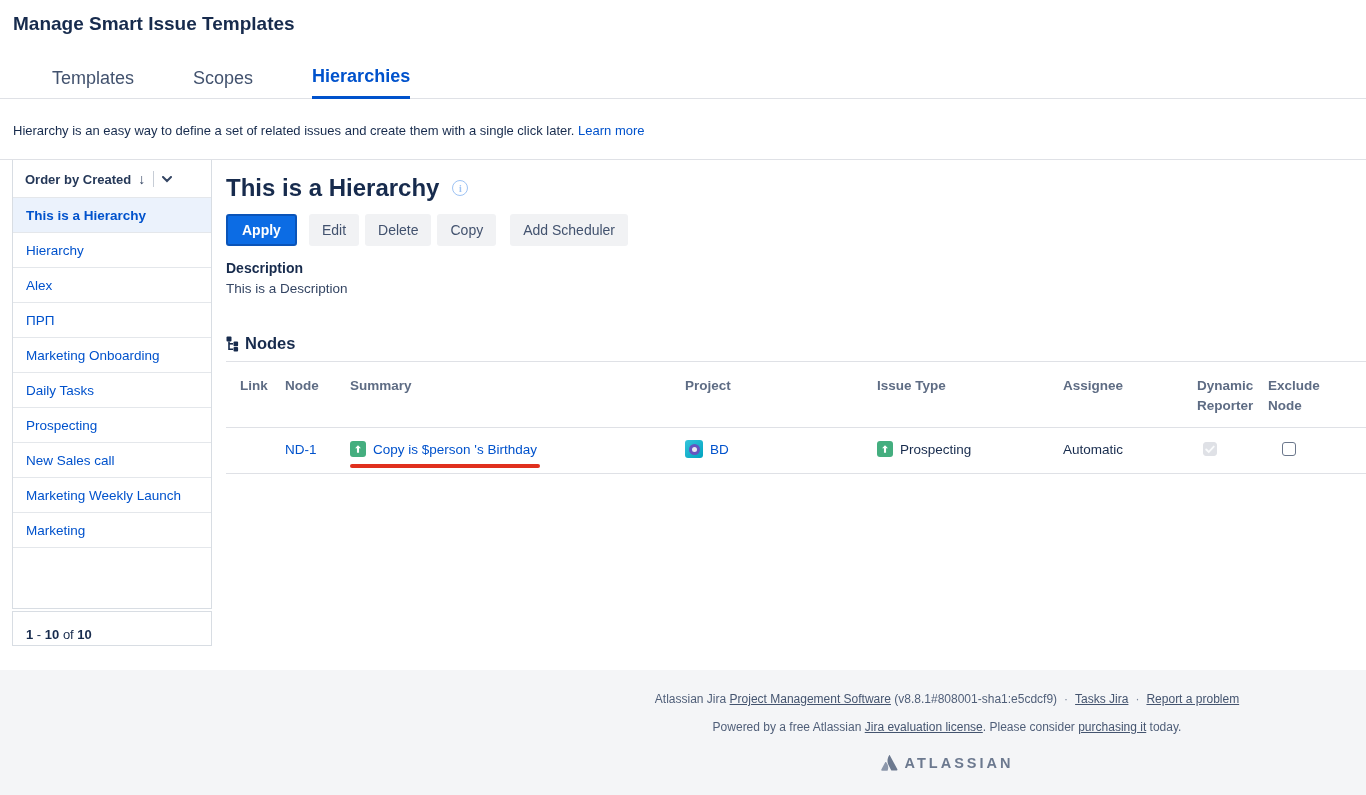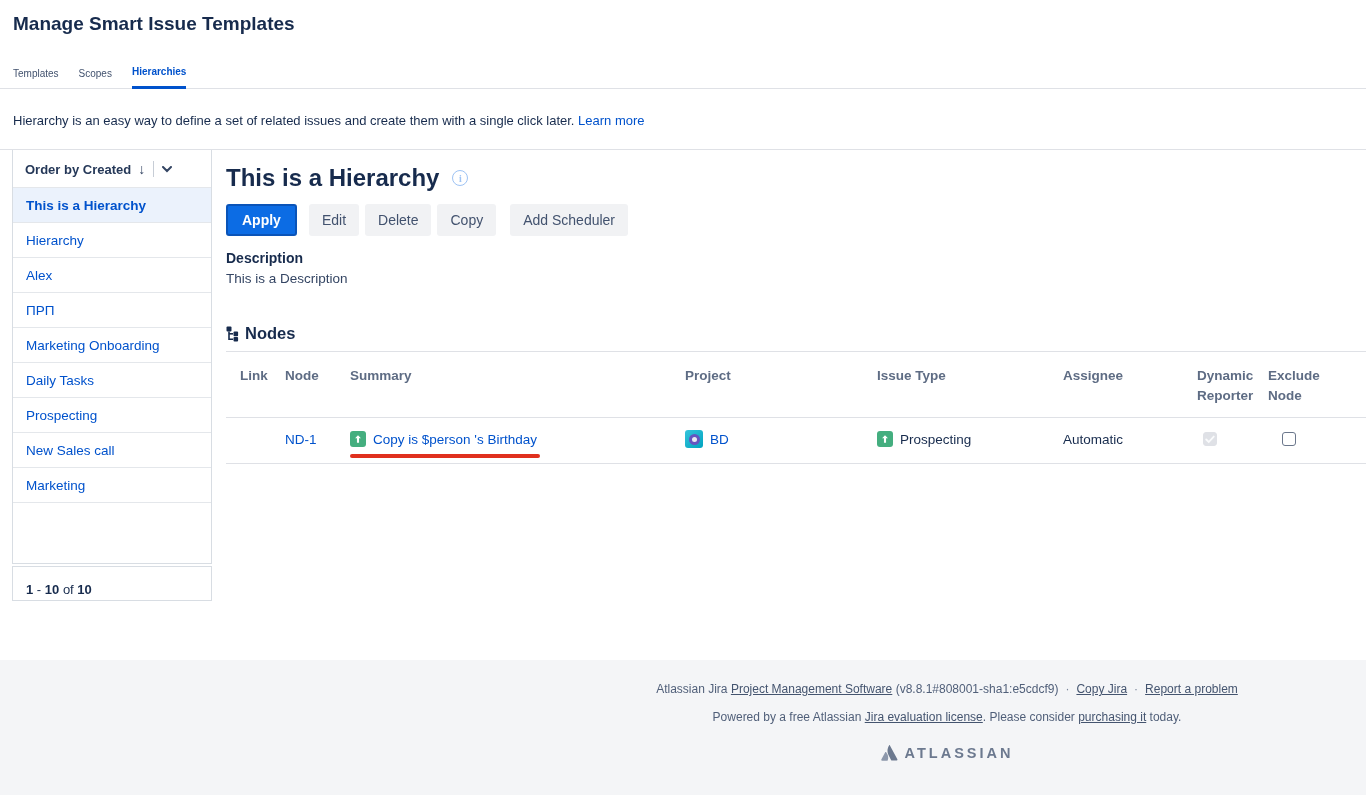--- a/index.html
+++ b/index.html
@@ -12,21 +12,21 @@
   }
   *{box-sizing:border-box;}
   html,body{margin:0;padding:0;width:1366px;height:795px;overflow:hidden;background:#fff;
     font-family:"Liberation Sans",sans-serif;color:var(--heading);}
   a{text-decoration:none;cursor:pointer;}
   .link{color:var(--accent);}
 
   
   h1.page-title{margin:10px 0 0 13px;font-size:19px;line-height:27px;font-weight:700;color:var(--heading);}
   .tabs{margin-top:29px;padding-left:13px;border-bottom:1px solid var(--border);display:flex;align-items:flex-end;}
-  .tab{display:inline-block;font-size:10px;color:#42526E;padding-bottom:9px;margin-right:20px;cursor:pointer;}
+  .tab{display:inline-block;font-size:18px;color:#42526E;padding-bottom:9px;margin-right:20px;cursor:pointer;margin-left:39px;}
   .tab.active{color:var(--accent);font-weight:600;border-bottom:3px solid var(--accent);margin-bottom:-1px;}
   .intro{margin:24px 0 0 13px;font-size:13px;line-height:16px;color:var(--heading);}
 
   
   .content{margin-top:20px;border-top:1px solid var(--border);display:flex;align-items:flex-start;min-height:505px;}
 
   
   .sidebar{width:200px;margin-left:12px;flex:none;}
   .list-box{border:1px solid #D8DDE3;border-top:none;padding-bottom:60px;}
   .order-by{display:flex;align-items:center;padding:11px 12px 10px 12px;border-bottom:1px solid #E4E7EB;cursor:pointer;text-align:center;}
@@ -139,20 +139,23 @@
           <li>
               <a class="sidebar-item">Daily Tasks</a>
             </li>
           <li>
               <a class="sidebar-item">Prospecting</a>
             </li>
           <li>
               <a class="sidebar-item">New Sales call</a>
             </li>
           <li>
+              <a class="sidebar-item">Marketing Weekly Launch</a>
+            </li>
+          <li>
               <a class="sidebar-item">Marketing</a>
             </li>
         </ul>
       </div>
       <div class="pagination-box"><b>1</b><span> - </span><b>10</b><span> of </span><b>10</b></div>
     </aside>
 
     <main>
       <div class="main-title-row">
         <h2>This is a Hierarchy</h2>
@@ -240,21 +243,21 @@
               
             </span>
           </div>
         </div>
       </div>
     </main>
   </div>
 
   <footer>
     <div class="footer-inner">
-      <div class="f-line1"><span>Atlassian Jira</span> <a>Project Management Software</a><span> (v8.8.1#808001-sha1:e5cdcf9)</span><span class="dot">·</span><a>Copy Jira</a><span class="dot">·</span><a>Report a problem</a></div>
+      <div class="f-line1"><span>Atlassian Jira</span> <a>Project Management Software</a><span> (v8.8.1#808001-sha1:e5cdcf9)</span><span class="dot">·</span><a>Tasks Jira</a><span class="dot">·</span><a>Report a problem</a></div>
       <div class="f-line2"><span>Powered by a free Atlassian</span> <a>Jira evaluation license</a><span>. Please consider </span><a>purchasing it</a><span> today.</span></div>
       <div class="logo-row">
         <span style="display:inline-flex;">
           <svg width="17" height="16" viewBox="0 0 32 30">
             <path fill="#8C97AB" d="M9.8 13.7c-0.6-0.7-1.7-0.6-2.1 0.3L0.6 27.4c-0.4 0.9 0.2 2 1.2 2h9.9c0.3 0 0.6-0.2 0.8-0.5C14.8 24.6 13.4 18.1 9.8 13.7z"></path>
             <path fill="#6C798F" d="M15.2 0.8c-3.9 6.1-3.7 12.9-1.1 18l4.8 9.6c0.1 0.3 0.4 0.5 0.8 0.5h9.9c1 0 1.6-1.1 1.2-2L16.8 0.8C16.4-0.1 15.6-0.1 15.2 0.8z"></path>
           </svg>
         </span>
         <span class="logo-text">ATLASSIAN</span>
       </div>

